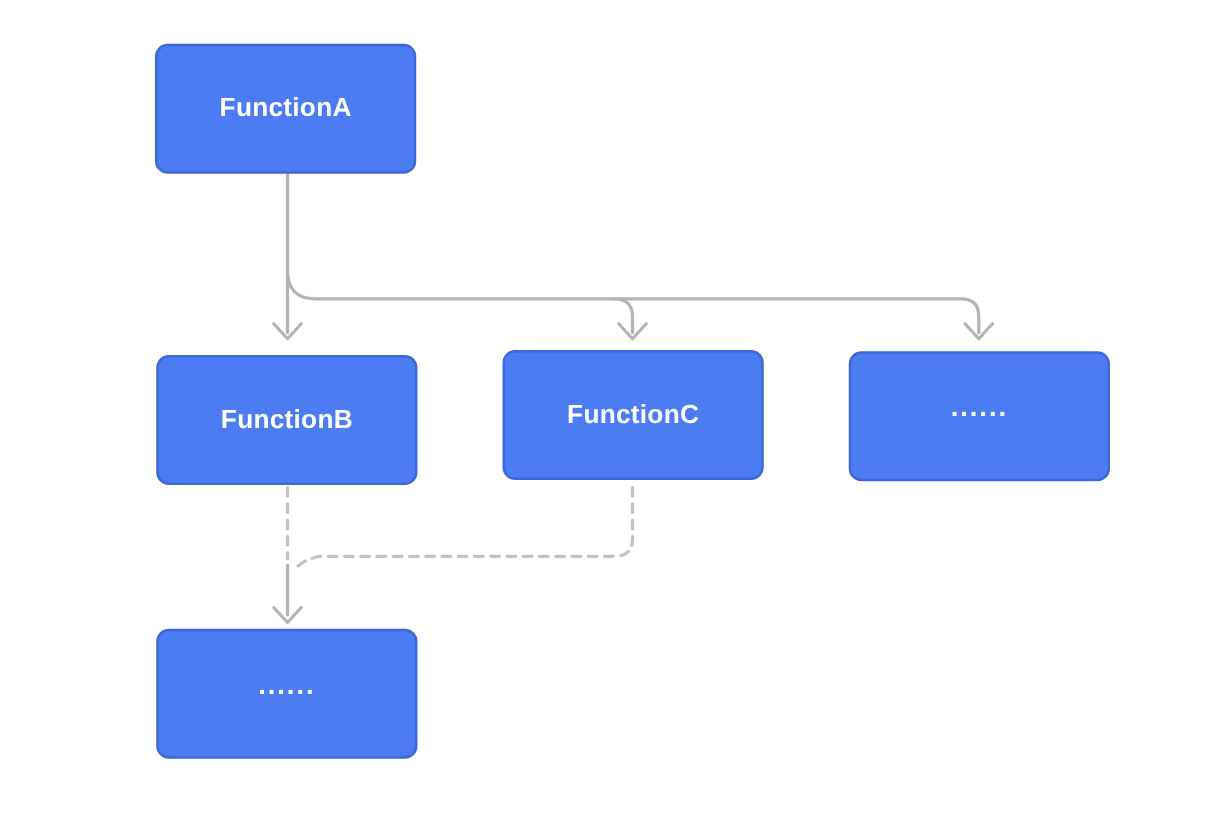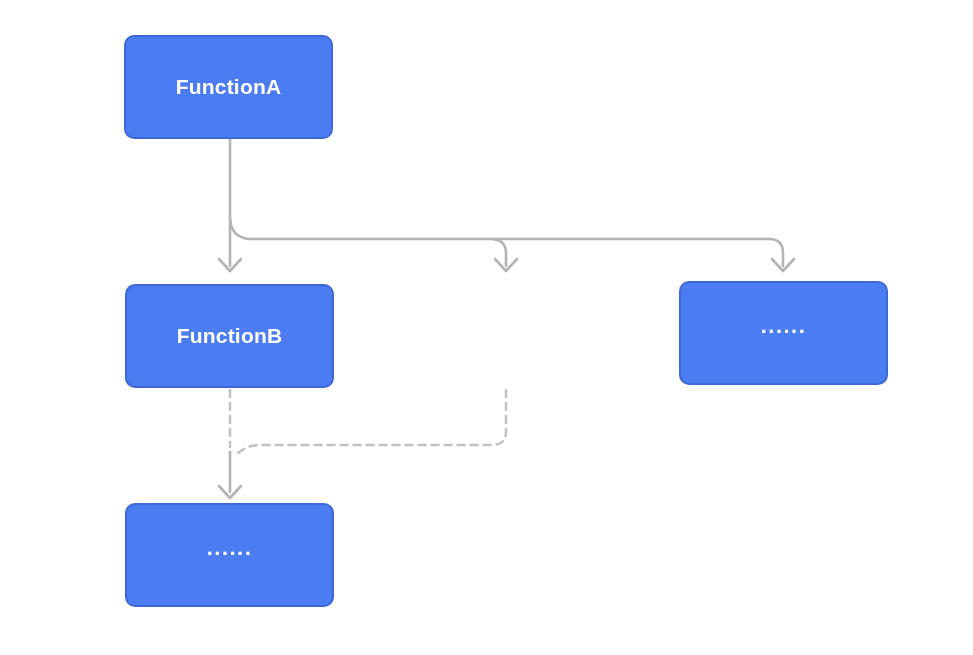--- a/index.html
+++ b/index.html
@@ -98,20 +98,23 @@
   </svg>
 
   <div class="node node-a">
     <span class="node-label">FunctionA</span>
   </div>
 
   <div class="node node-b">
     <span class="node-label">FunctionB</span>
   </div>
 
+  <div class="node node-c">
+    <span class="node-label">FunctionC</span>
+  </div>
 
   <div class="node node-r dots">
     <span class="node-label">......</span>
   </div>
 
   <div class="node node-bot dots">
     <span class="node-label">......</span>
   </div>
 
 

